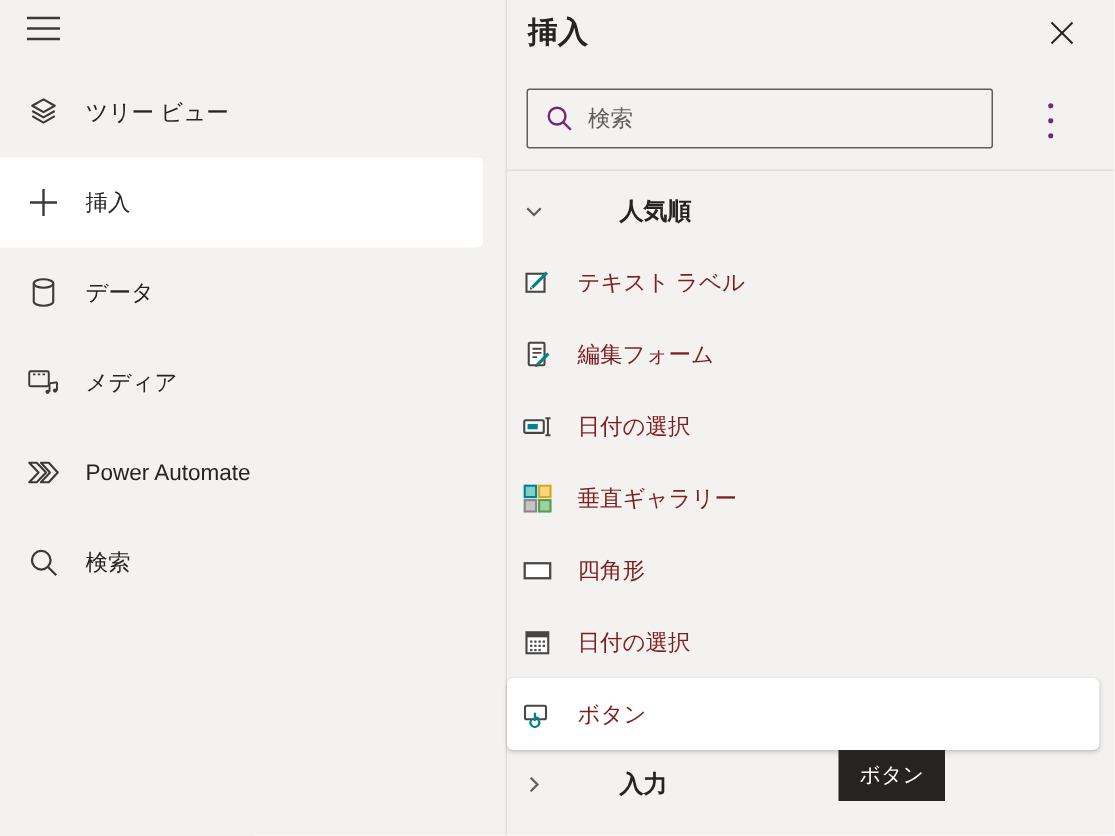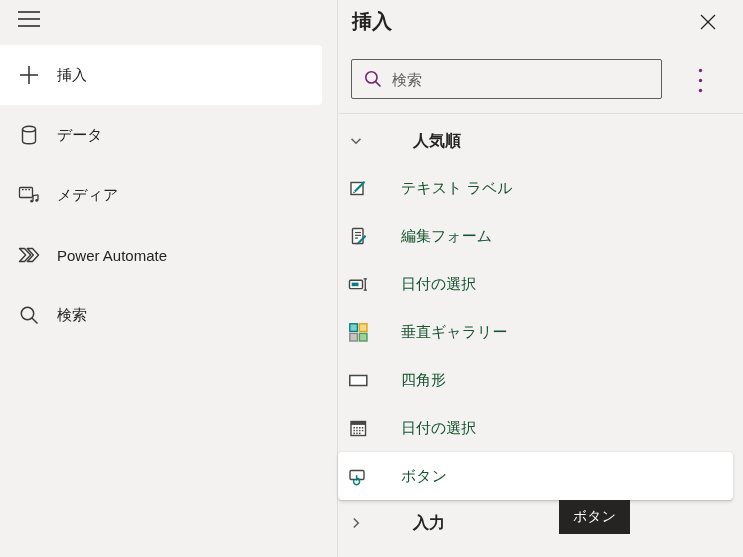--- a/index.html
+++ b/index.html
@@ -25,21 +25,21 @@
   .search-box input { flex:1; margin-left:9px; border:none; outline:none; background:transparent; font-size:15px; color:#252423; font-family:inherit; min-width:0; }
   .search-box input::placeholder { color:#605e5c; opacity:1; }
   .kebab-btn { position:absolute; left:351px; top:64px; width:22px; height:32px; display:flex; align-items:center; justify-content:center; background:none; border:none; cursor:pointer; }
 
   .panel-list { position:absolute; top:113px; left:0; right:0; border-top:1px solid #e1dfdd; padding-top:4px; }
   .section-header { height:46px; display:flex; align-items:center; padding-left:10px; cursor:pointer;gap:30px; }
   .section-chevron { width:16px; height:16px; flex:0 0 16px; display:flex; align-items:center; justify-content:center; }
   .section-label { margin-left:19px; font-size:16px; font-weight:700; color:#252423; }
   .ctl-item { height:48px; display:flex; align-items:center; padding-left:8px; cursor:pointer; }
   .ctl-icon { width:24px; height:24px; flex:0 0 24px; display:flex; align-items:center; justify-content:center; }
-  .ctl-label { margin-left:31px; font-size:15px; color:#14532d; white-space:nowrap; }
+  .ctl-label { margin-left:15px; font-size:15px; color:#7f1d1d; white-space:nowrap; }
   .ctl-item.hovered { background:#ffffff; border-radius:4px; margin-right:10px;
     box-shadow:0 1.6px 3.6px rgba(0,0,0,.13), 0 .3px .9px rgba(0,0,0,.10); }
 
   .tooltip { position:absolute; left:559px; top:500px; background:#252423; color:#ffffff; font-size:14px; padding:8px 14px; white-space:nowrap; }
 
   svg { display:block; }
 </style>
 </head>
 <body>
 
@@ -53,20 +53,30 @@
               <line x1="1" y1="2" x2="23" y2="2"></line>
               <line x1="1" y1="9" x2="23" y2="9"></line>
               <line x1="1" y1="16" x2="23" y2="16"></line>
             </g>
           </svg>
       </span>
     </button>
 
     <div class="nav">
 
+      <div class="nav-item">
+        <span class="nav-icon">
+          <svg width="24" height="24" viewBox="0 0 24 24" fill="none" stroke="#3b3a39" stroke-width="1.4" stroke-linejoin="round">
+            <path d="M12 3.2 4.5 7.5l7.5 4.3 7.5-4.3z"></path>
+            <path d="M4.5 11l7.5 4.3L19.5 11"></path>
+            <path d="M4.5 14.4l7.5 4.3 7.5-4.3"></path>
+          </svg>
+        </span>
+        <span class="nav-label">ツリー ビュー</span>
+      </div>
 
       <div class="nav-item selected">
         <span class="nav-icon">
           <svg width="24" height="24" viewBox="0 0 24 24" stroke="#3b3a39" stroke-width="1.6">
               <line x1="12" y1="3" x2="12" y2="21"></line>
               <line x1="3" y1="12" x2="21" y2="12"></line>
             </svg>
         </span>
         <span class="nav-label">挿入</span>
       </div>

